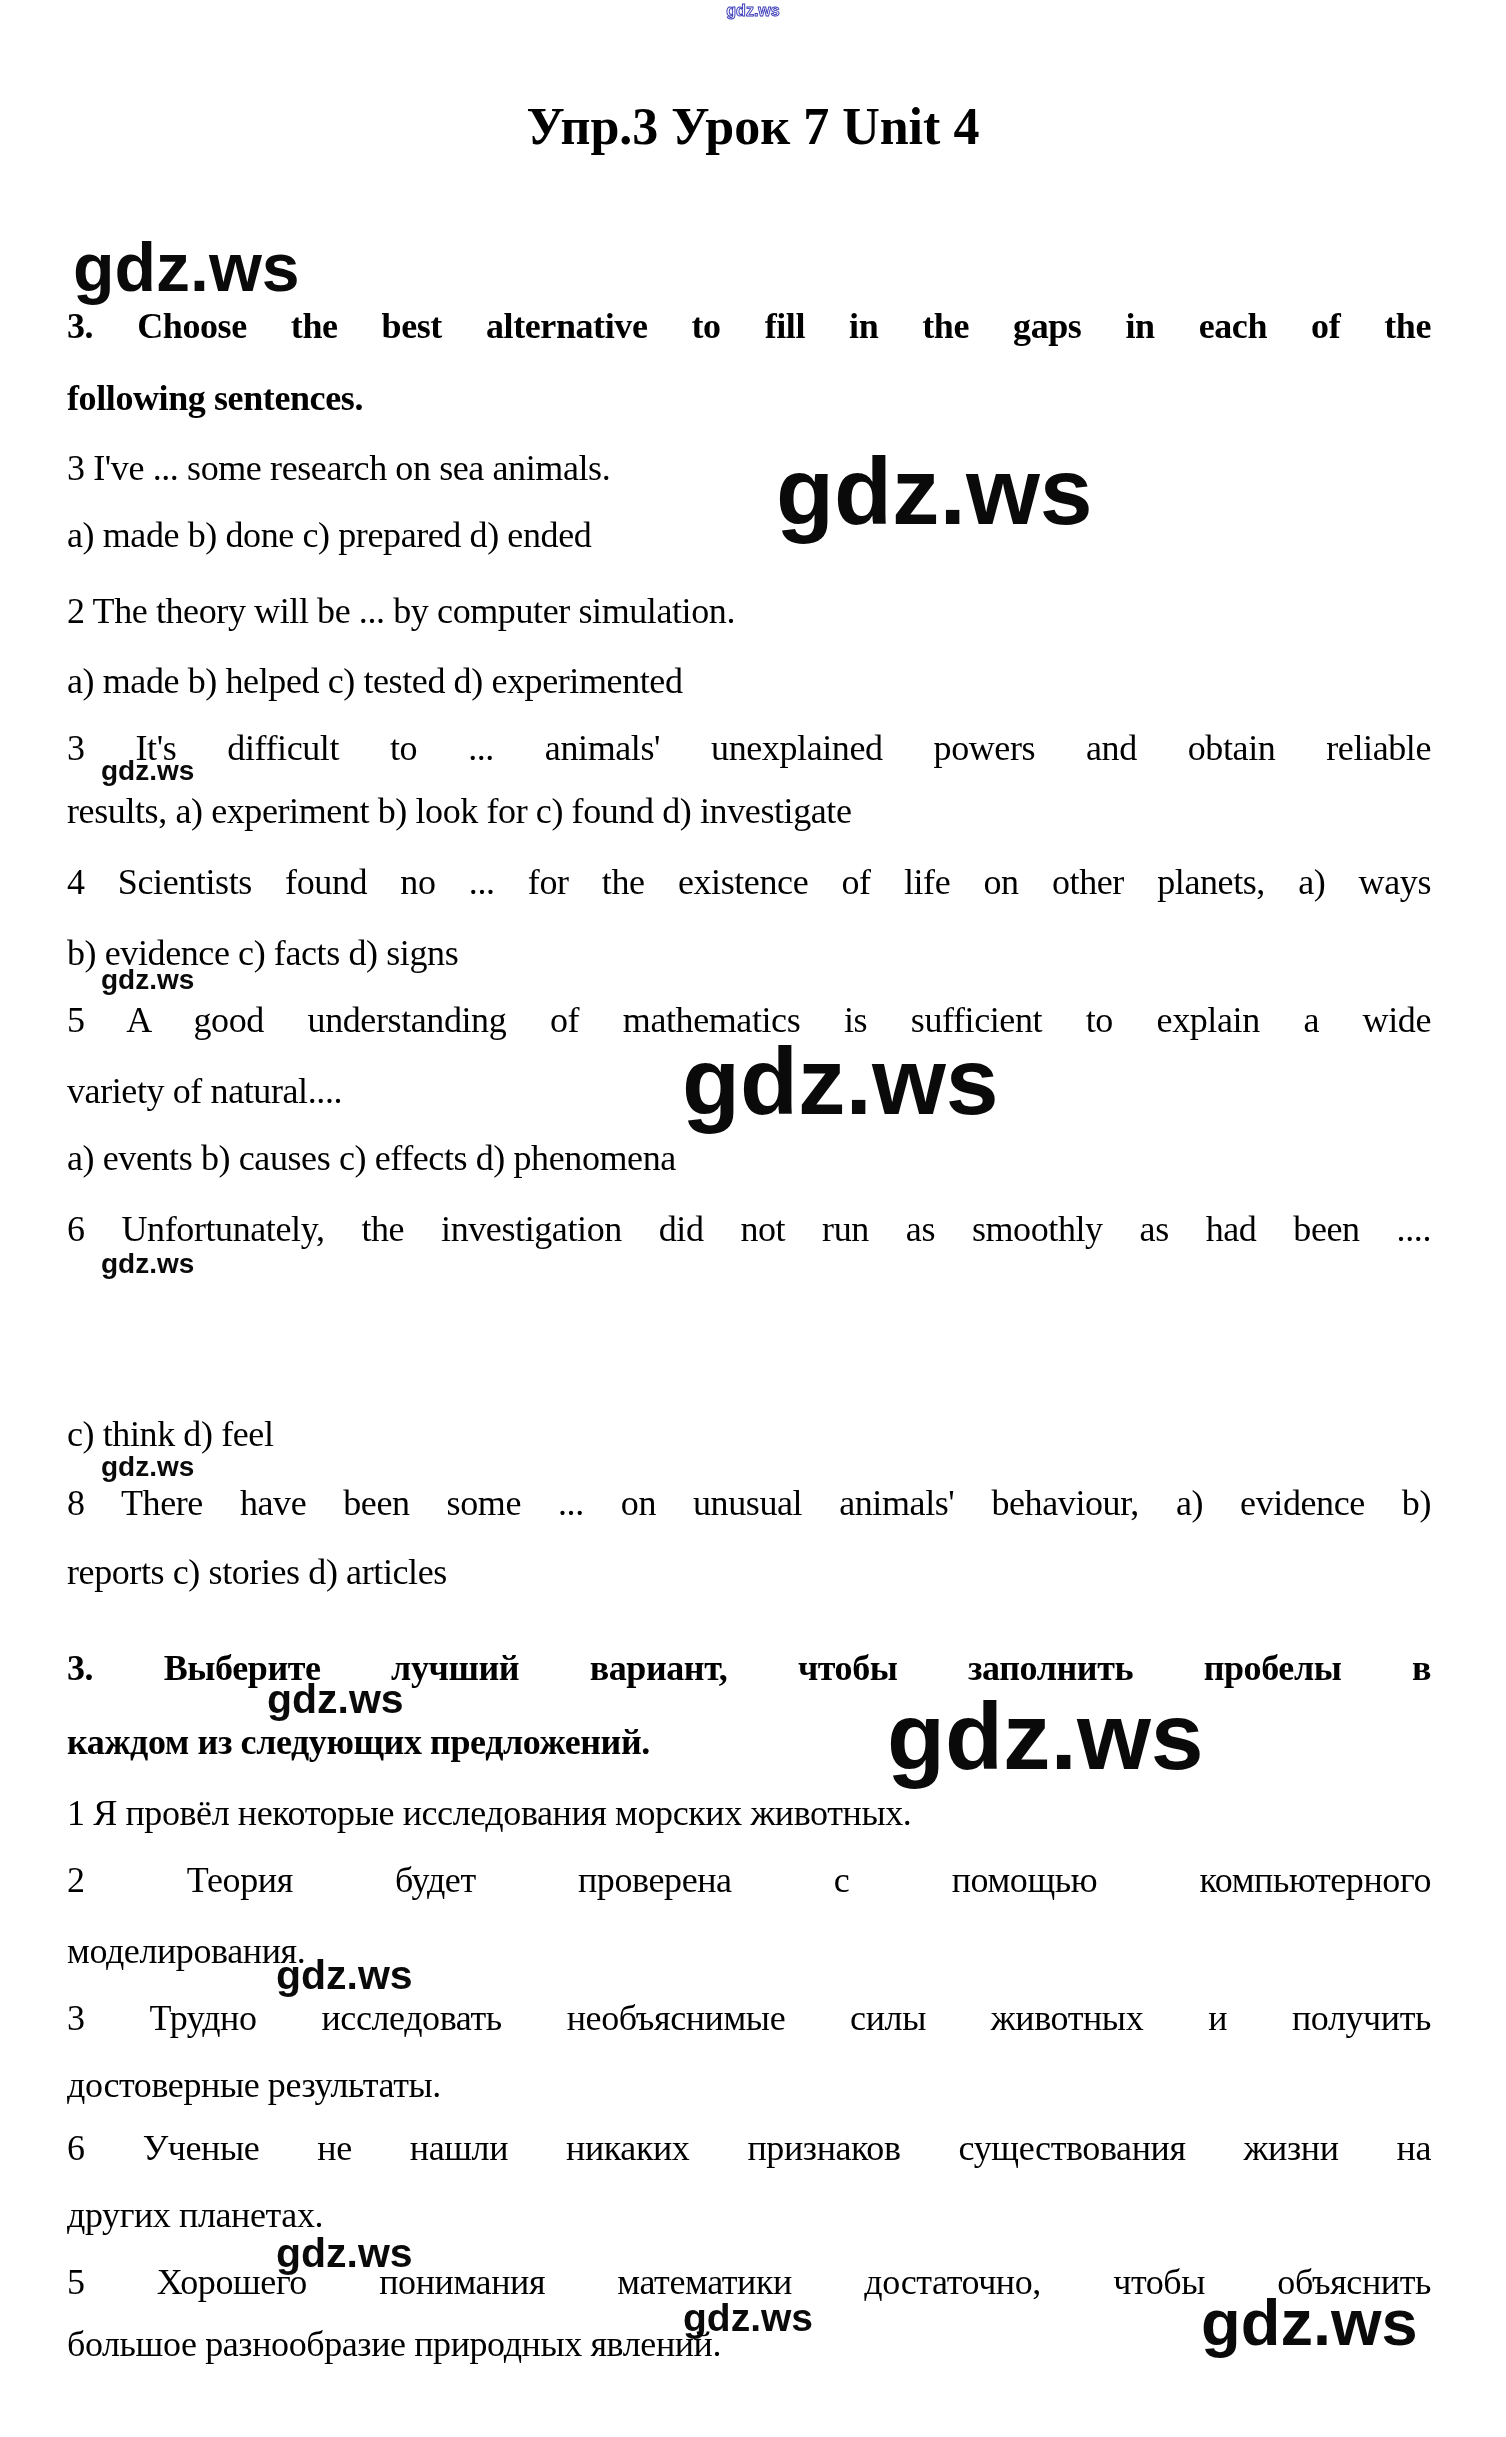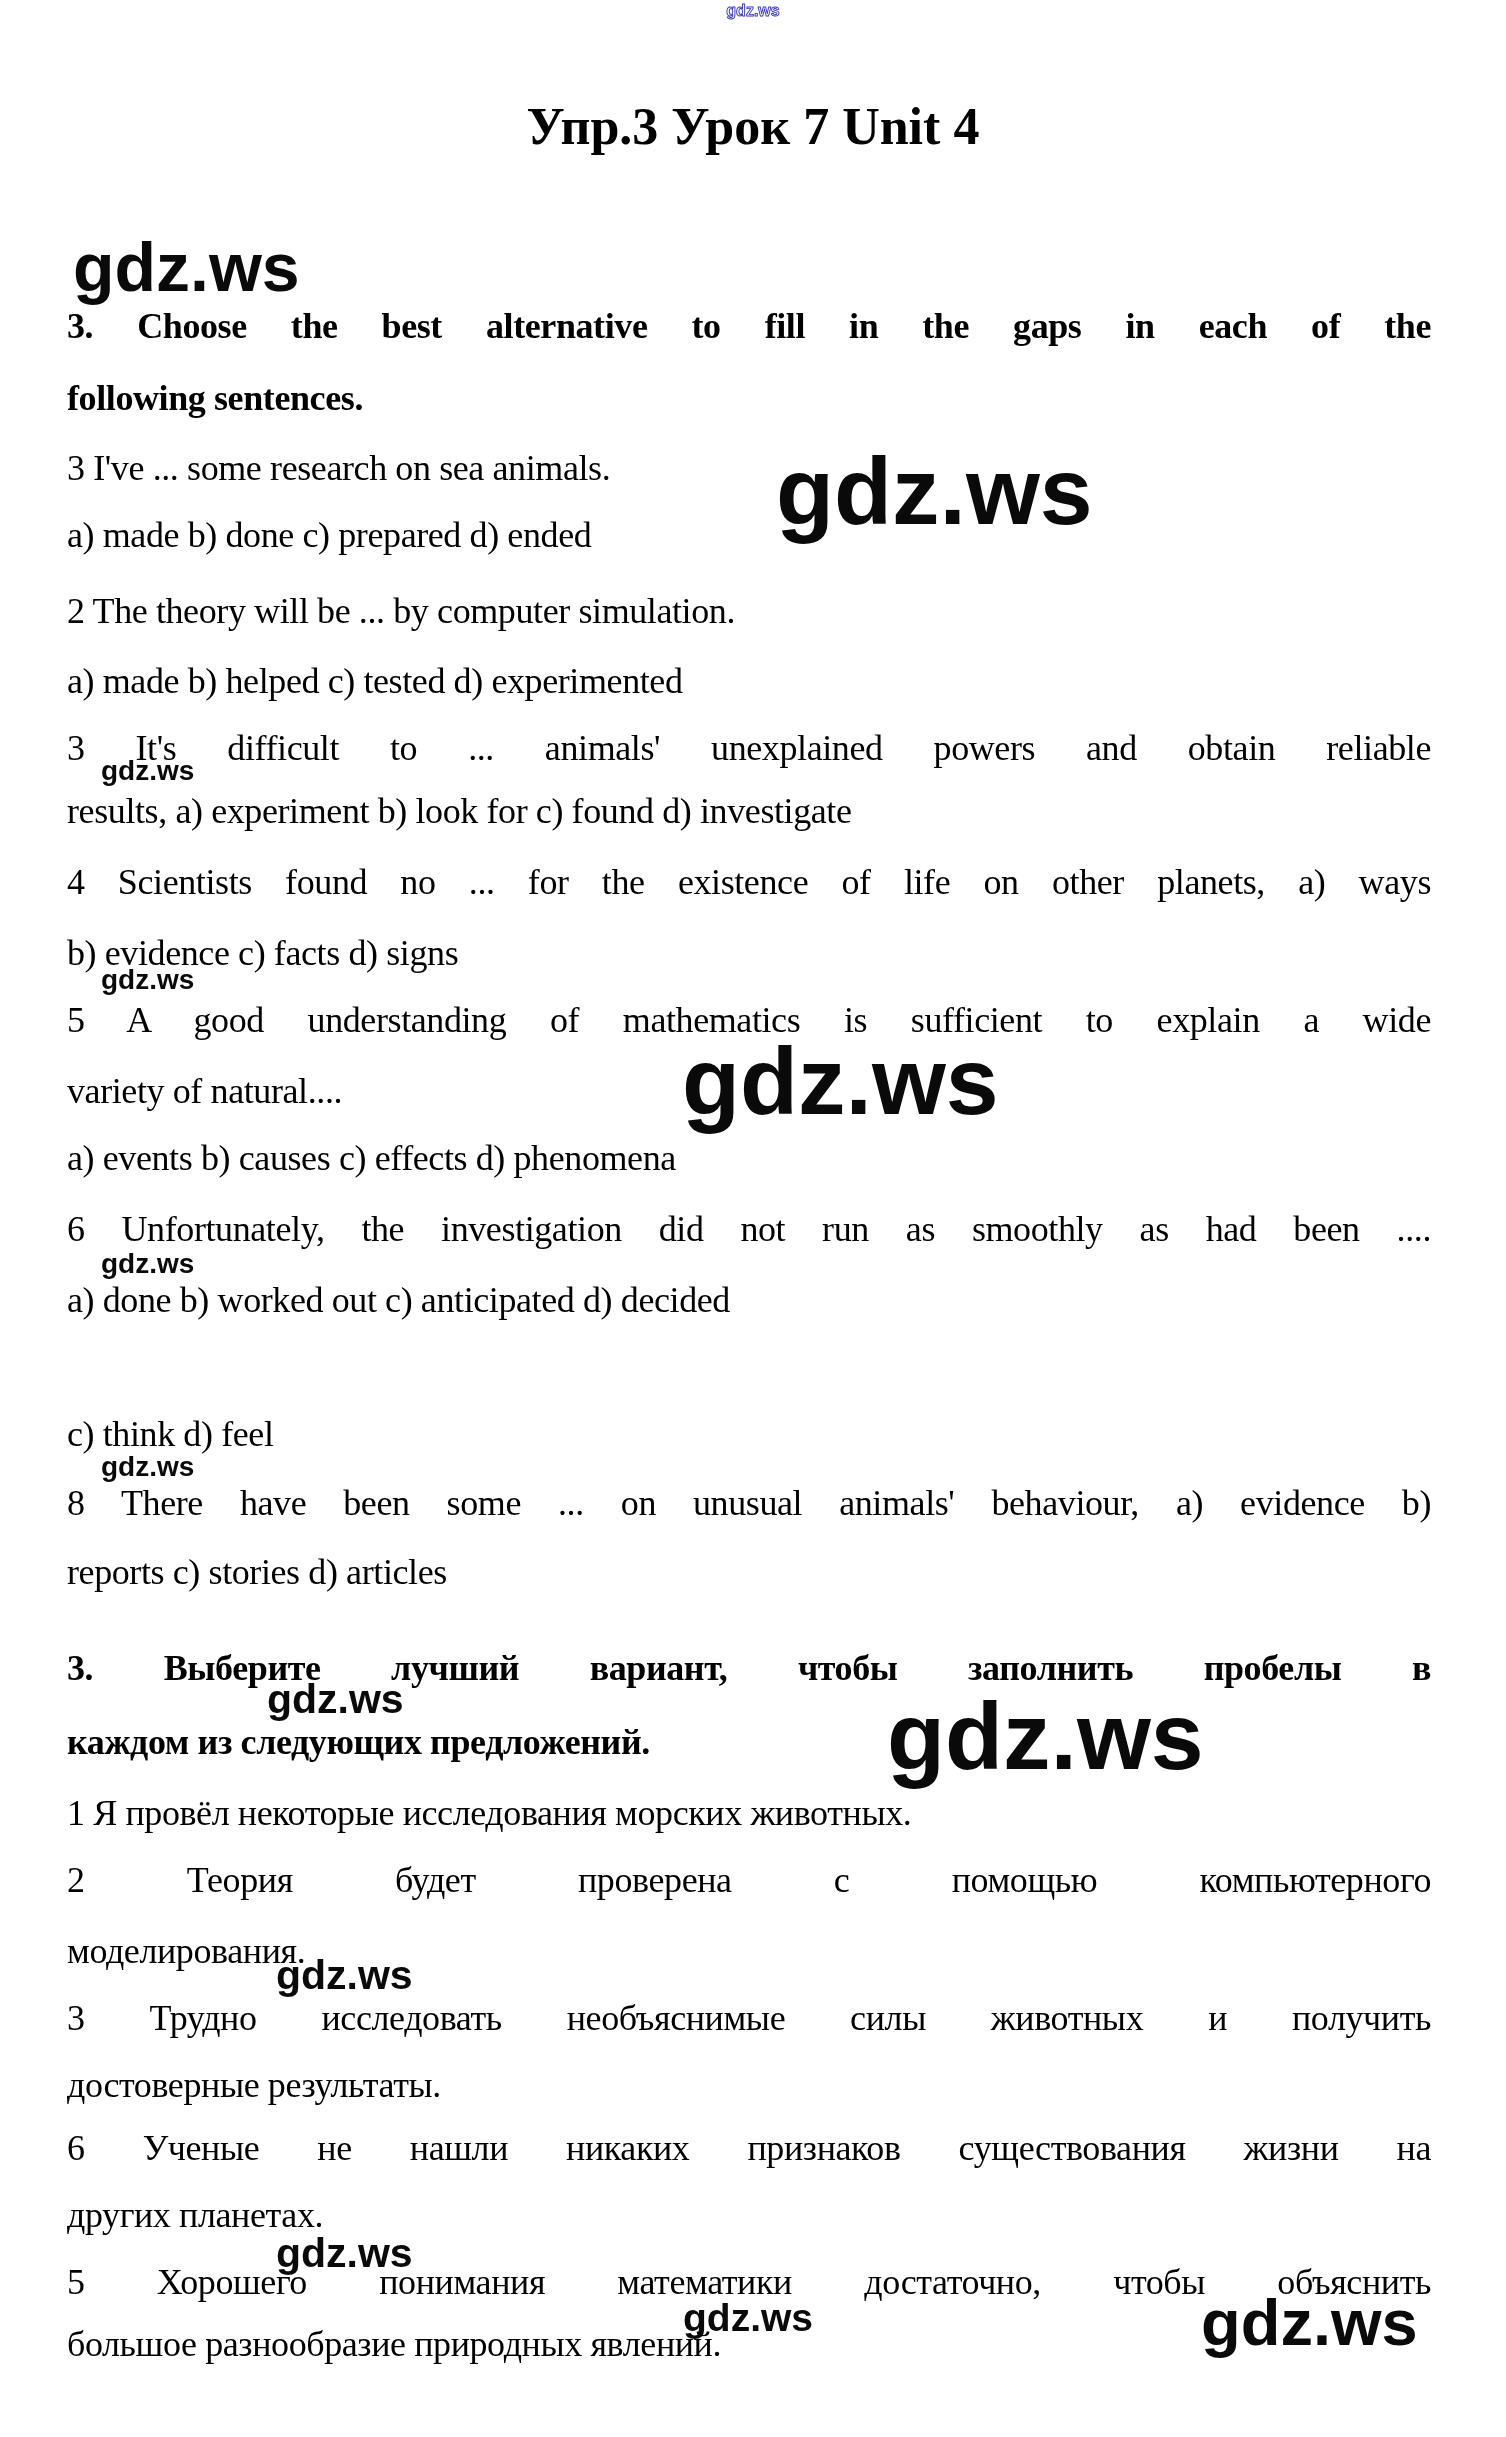--- a/index.html
+++ b/index.html
@@ -87,21 +87,20 @@
   <div class="ln" style="top:590px">2 The theory will be ... by computer simulation.</div>
   <div class="ln" style="top:660px">a) made b) helped c) tested d) experimented</div>
   <div class="ln just" style="top:727px">3 It's difficult to ... animals' unexplained powers and obtain reliable</div>
   <div class="ln" style="top:790px">results, a) experiment b) look for c) found d) investigate</div>
   <div class="ln just" style="top:861px">4 Scientists found no ... for the existence of life on other planets, a) ways</div>
   <div class="ln" style="top:932px">b) evidence c) facts d) signs</div>
   <div class="ln just" style="top:999px">5 A good understanding of mathematics is sufficient to explain a wide</div>
   <div class="ln" style="top:1070px">variety of natural....</div>
   <div class="ln" style="top:1137px">a) events b) causes c) effects d) phenomena</div>
   <div class="ln just" style="top:1208px">6 Unfortunately, the investigation did not run as smoothly as had been ....</div>
-  <div class="ln" style="top:1279px">a) done b) worked out c) anticipated d) decided</div>
   <div class="ln" style="top:1413px">c) think d) feel</div>
   <div class="ln just" style="top:1482px">8 There have been some ... on unusual animals' behaviour, a) evidence b)</div>
   <div class="ln" style="top:1551px">reports c) stories d) articles</div>
 
   <div class="ln bold just" style="top:1647px">3. Выберите лучший вариант, чтобы заполнить пробелы в</div>
   <div class="ln bold" style="top:1721px">каждом из следующих предложений.</div>
 
   <div class="ln" style="top:1792px">1 Я провёл некоторые исследования морских животных.</div>
   <div class="ln just" style="top:1859px">2 Теория будет проверена с помощью компьютерного</div>
   <div class="ln" style="top:1930px">моделирования.</div>

